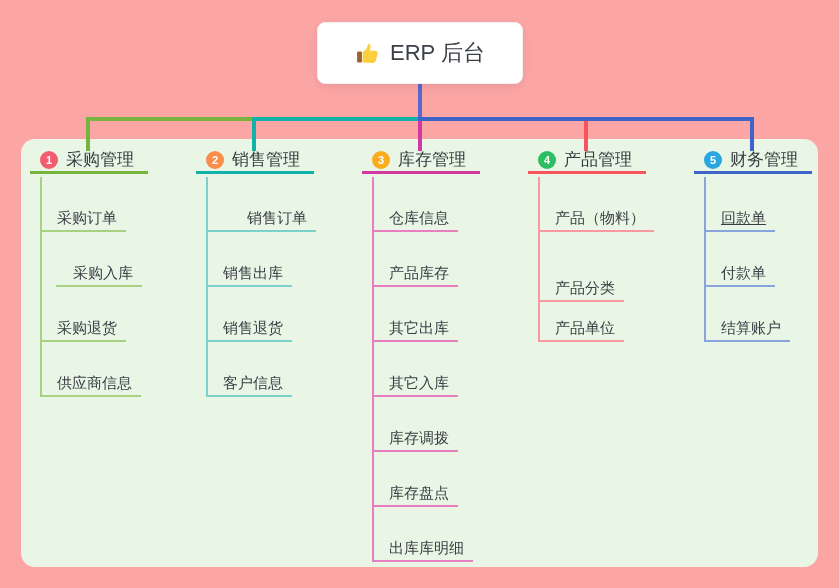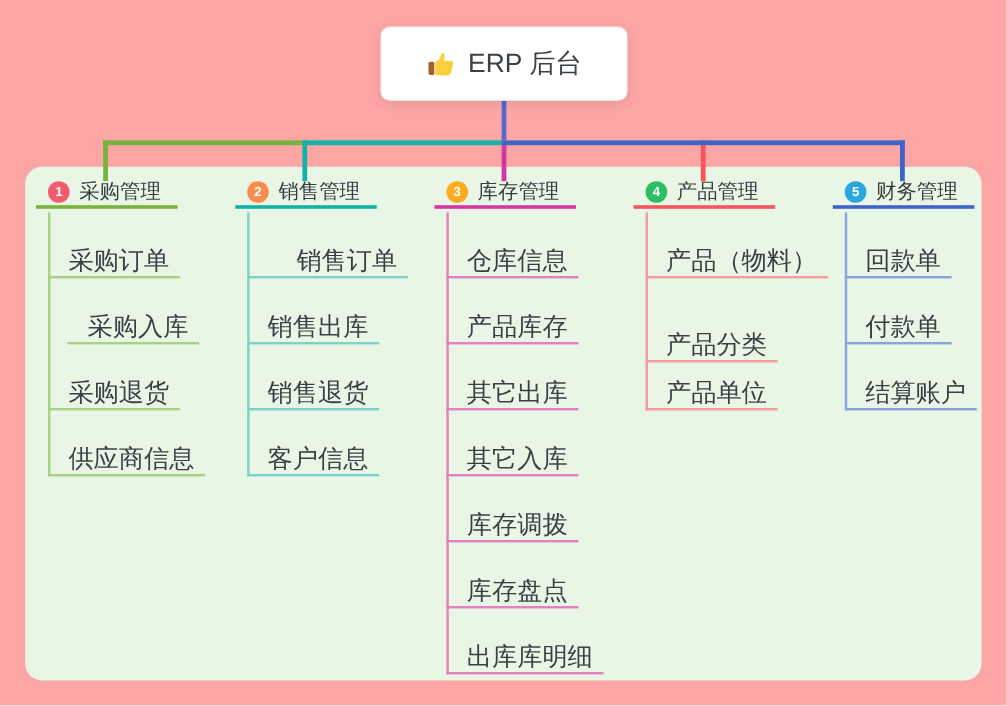--- a/index.html
+++ b/index.html
@@ -44,21 +44,21 @@
     line-height:18px;text-align:center;
     margin-right:8px;flex:0 0 18px;
   }
   .branch-label{
     font-size:17px;color:#373c41;white-space:nowrap;
   }
   .child-node{
     position:absolute;
     height:24px;line-height:24px;
     padding:0 9px 0 17px;
-    font-size:21px;color:#3a3f45;
+    font-size:15px;color:#3a3f45;
     white-space:nowrap;
     border-bottom-style:solid;
     border-bottom-width:2px;
   }
 </style>
 </head>
 <body>
 
 <div class="canvas">
   <div class="panel" id="panel" style="background: rgb(233, 246, 229);"></div>
@@ -122,17 +122,17 @@
       </div>
       <div style="position: absolute; left: 538px; top: 177px; width: 2px; height: 165px; background: rgb(248, 152, 159);"></div>
       <div class="child-node" style="left: 538px; top: 206px; border-bottom-color: rgb(248, 152, 159);">产品（物料）</div>
       <div class="child-node" style="left: 538px; top: 276px; border-bottom-color: rgb(248, 152, 159);">产品分类</div>
       <div class="child-node" style="left: 538px; top: 316px; border-bottom-color: rgb(248, 152, 159);">产品单位</div>
       <div class="branch-title" style="left: 694px; top: 148px; border-bottom-color: rgb(62, 99, 201);">
         <span class="badge" style="background: rgb(42, 167, 224);">5</span>
         <span class="branch-label">财务管理</span>
       </div>
       <div style="position: absolute; left: 704px; top: 177px; width: 2px; height: 165px; background: rgb(137, 163, 221);"></div>
-      <div class="child-node" style="left: 704px; top: 206px; border-bottom-color: rgb(137, 163, 221);">回款单</div>
+      <div class="child-node" style="left: 704px; top: 206px; border-bottom-color: rgb(137, 163, 221); text-decoration: underline;">回款单</div>
       <div class="child-node" style="left: 704px; top: 261px; border-bottom-color: rgb(137, 163, 221);">付款单</div>
       <div class="child-node" style="left: 704px; top: 316px; border-bottom-color: rgb(137, 163, 221);">结算账户</div>
     </div>
 </div>
 
 </body></html>

